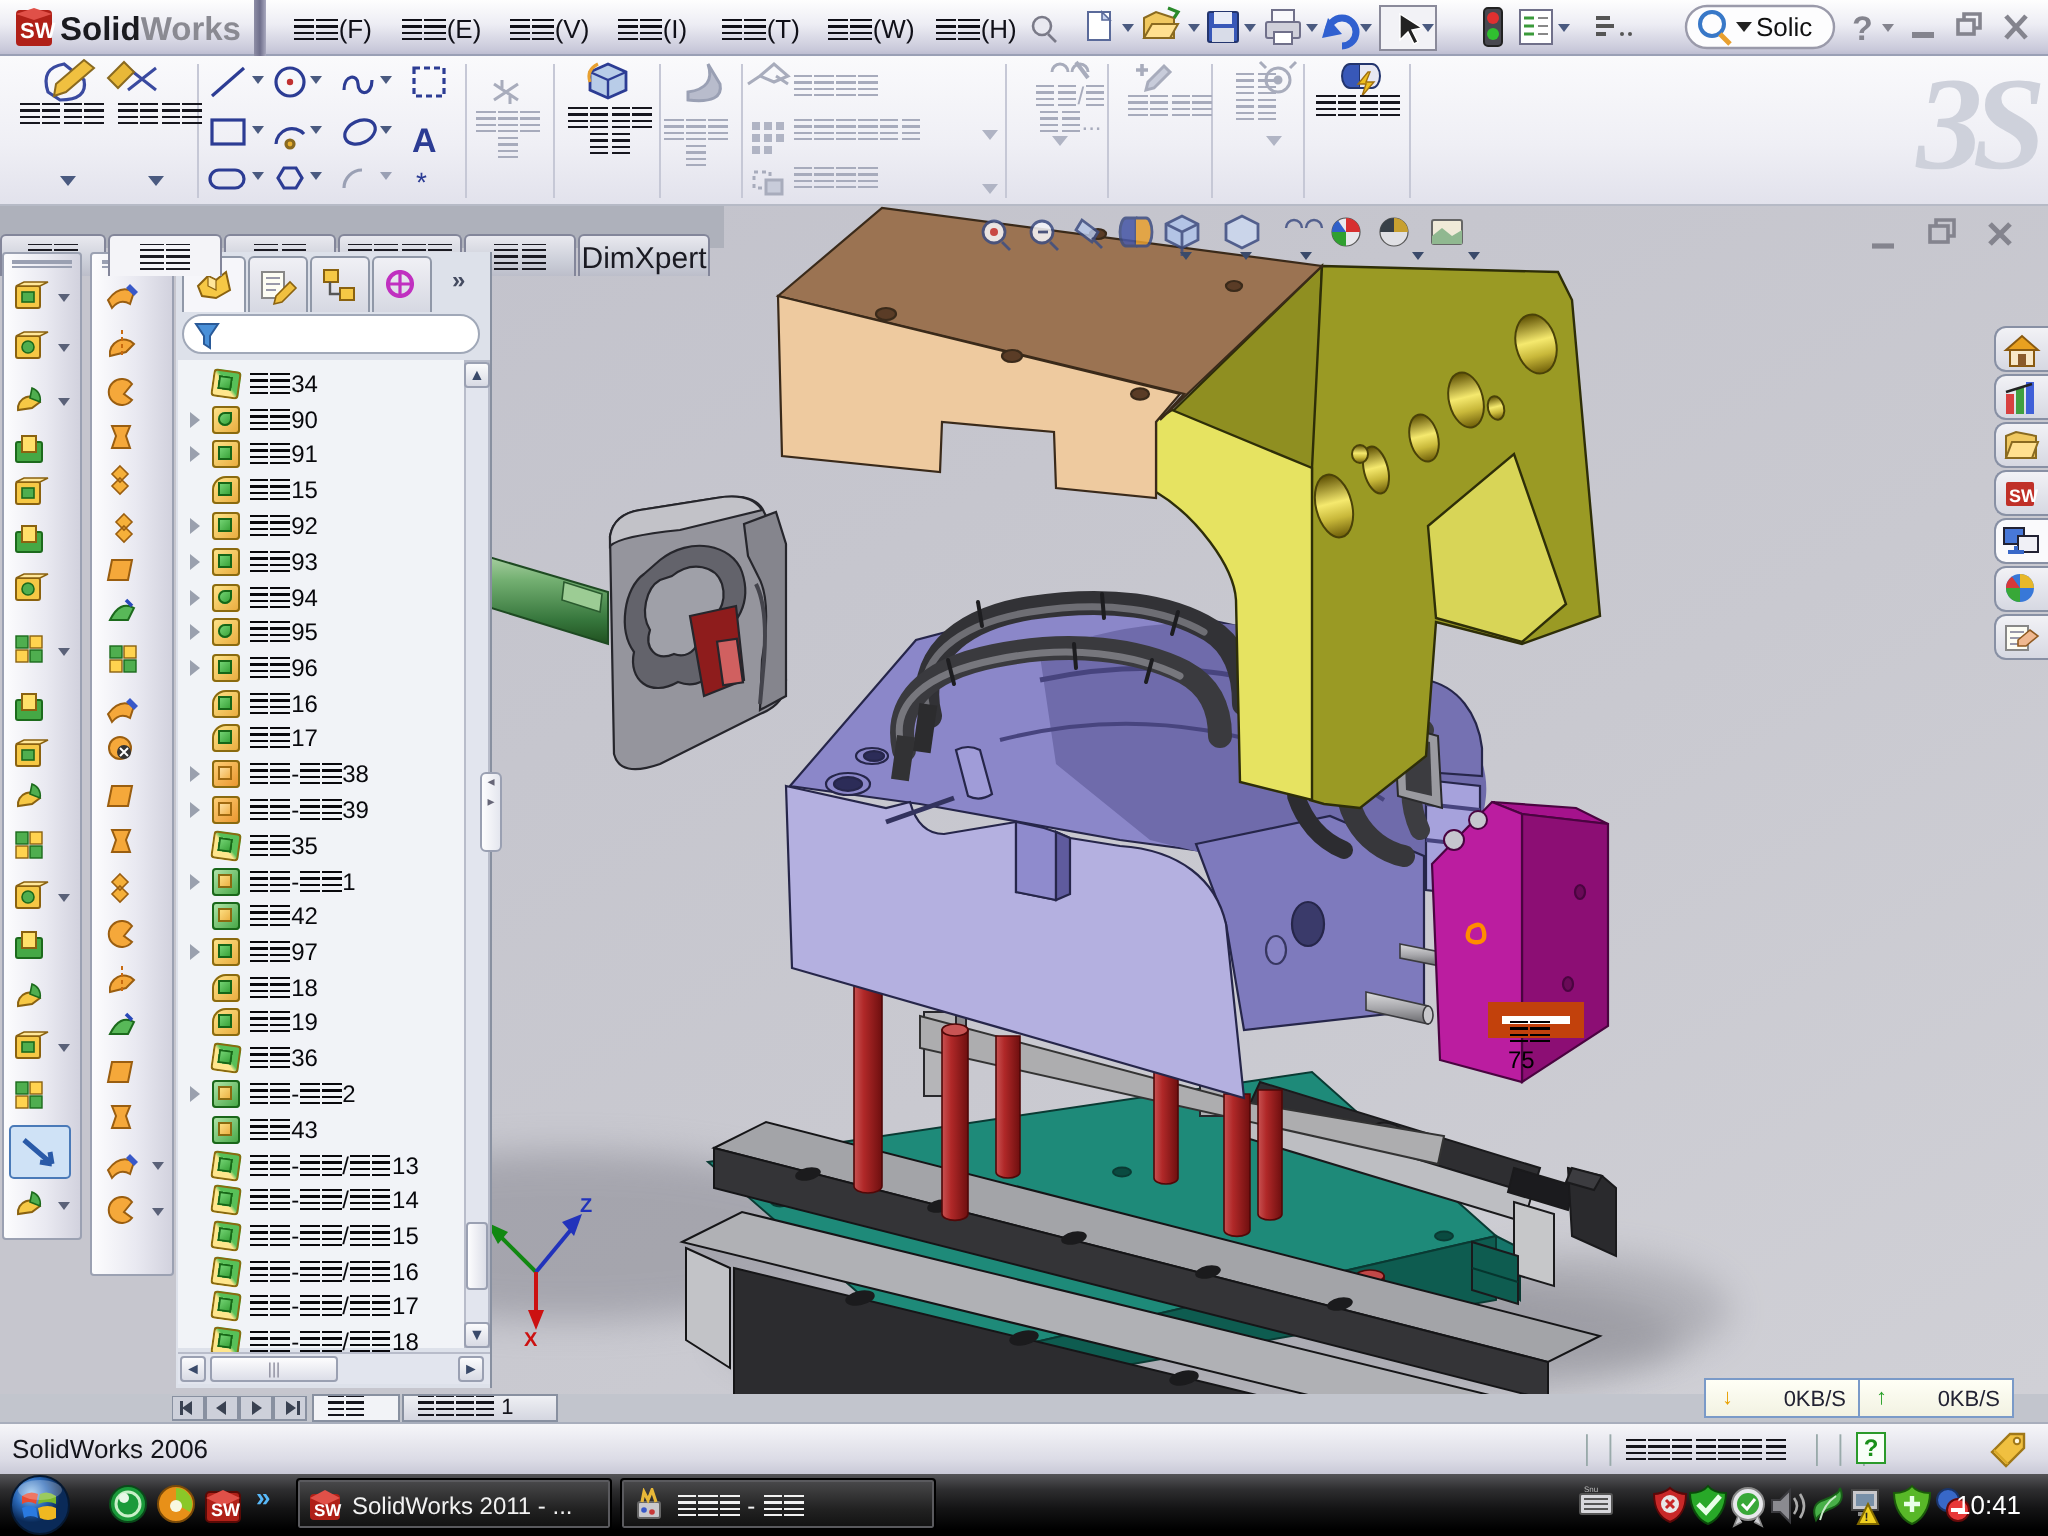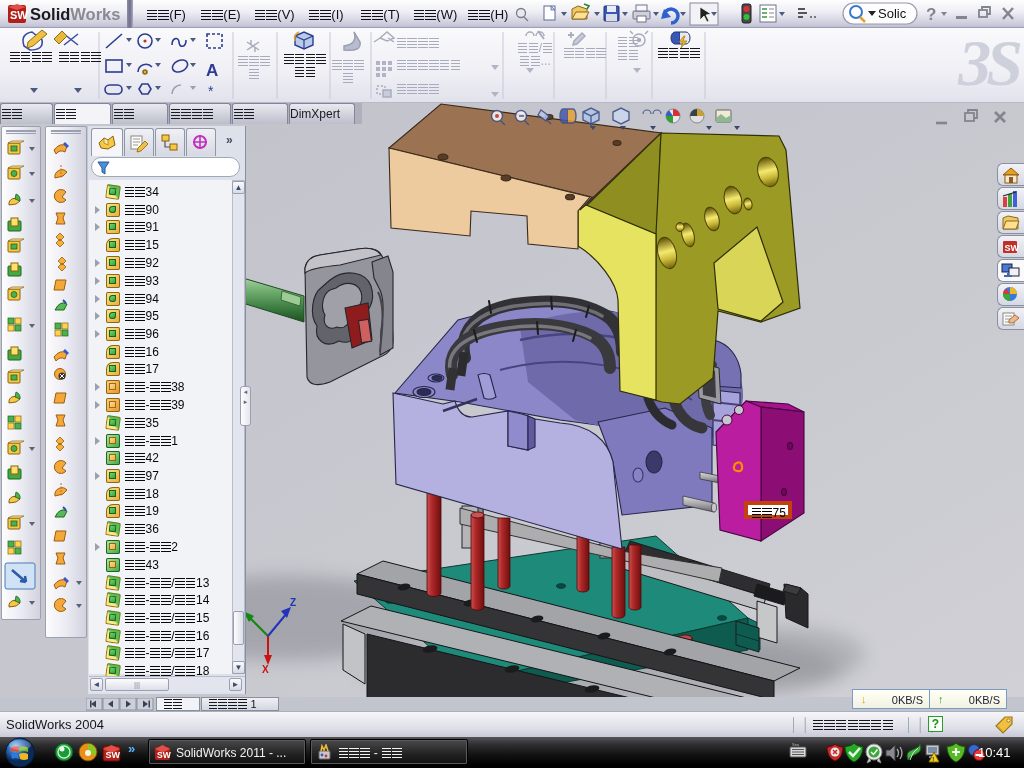--- a/index.html
+++ b/index.html
@@ -11,21 +11,21 @@
 #lsep{left:127px;top:0;width:6px;height:28px;background:linear-gradient(90deg,#8d8da5,#6f6f8c 50%,#a9a9bf)}
 .mi{position:absolute;top:7px;font-size:13px;color:#101018}
 #ticons{left:512px;top:0;width:512px;height:28px}
 
 #cmd{left:0;top:28px;width:1024px;height:75px;background:linear-gradient(#FAFAFC,#EFEFF5 60%,#E2E2EC);border-bottom:1px solid #b6bac6}
 .cl{position:absolute;font-size:12px;line-height:13px;text-align:center;color:#16161e;letter-spacing:0}
 .gray{color:#a7abbc}
 #wm{right:6px;top:4px;font-size:66px;line-height:62px;font-style:italic;font-weight:bold;color:#ced1db;letter-spacing:-5px;font-family:Liberation Serif, serif}
 
 #tabs{left:0;top:103px;width:362px;height:21px;background:#aeb1bb}
-.tab{position:absolute;top:0;height:21px;border:1px solid #83869a;border-bottom:none;border-radius:3px 3px 0 0;background:linear-gradient(#e9e9ef,#cdd0da 60%,#bcbeca);font-size:12px;color:#1a1a22;padding-top:3px}
+.tab{position:absolute;top:14px;height:21px;border:1px solid #83869a;border-bottom:none;border-radius:3px 3px 0 0;background:linear-gradient(#e9e9ef,#cdd0da 60%,#bcbeca);font-size:15px;color:#1a1a22;text-align:center;padding-top:3px}
 .tab.on{background:#f4f4f8;height:21px;z-index:2}
 
 #vp{left:246px;top:103px;width:778px;height:594px;background:linear-gradient(150deg,#c3c3cc,#c9c9d0 55%,#d0d0d6)}
 #scene{left:0;top:103px;width:1024px;height:594px}
 
 .vtb{background:linear-gradient(90deg,#fdfdfe,#e9e9f1 55%,#d2d2de);border:1px solid #9ba1b2;border-radius:2px}
 #vtb1{left:1px;top:126px;width:40px;height:494px}
 #vtb2{left:45px;top:126px;width:42px;height:512px}
 
 #fm{left:88px;top:126px;width:158px;height:568px;background:#dde1ea;border-right:1px solid #8890a0}
@@ -306,21 +306,21 @@
 <path d="M590,126 l3,4 3,-4 Z M620,126 l3,4 3,-4 Z M650,126 l3,4 3,-4 Z M706,126 l3,4 3,-4 Z M734,126 l3,4 3,-4 Z" fill="#3a4a6a"></path>
 </g>
 
 <g stroke="#84848e" stroke-width="2.6" fill="none">
 <line x1="936" y1="123" x2="947" y2="123"></line>
 <rect x="965" y="113" width="9" height="8" stroke-width="1.8"></rect>
         <path d="M968,113 v-3 h9 v8 h-3" stroke-width="1.8"></path>
 <path d="M995,112 l10,10 M1005,112 l-10,10"></path>
 </g>
 </svg>
-<div class="abs" style="left:744px;top:501px;width:48px;height:18px;background:#fff;border:4px solid #c2410c;font-size:12px;color:#000;padding:1px 0 0 3px;z-index:5"><b class="z"></b><b class="z"></b>75</div>
+<div class="abs" style="left:744px;top:501px;width:48px;height:18px;background:#fff;border:7px solid #c2410c;font-size:12px;color:#000;padding:1px 0 0 3px;z-index:5"><b class="z"></b><b class="z"></b>75</div>
 
 <div class="abs" id="title">
   <svg class="abs" id="logo" viewBox="0 0 120 22">
     <g>
           <rect x="1" y="2" width="18" height="18" rx="2" fill="#b02018"></rect>
           <path d="M1 4 L10 1 L19 4 L10 7 Z" fill="#e05048"></path>
           <text x="3" y="16" font-size="11" font-weight="bold" fill="#fff">SW</text>
         </g>
     <text x="23" y="17" font-size="16.5" font-weight="bold" fill="#1a1a1f">Solid<tspan fill="#8a8a92">Works</tspan></text>
   </svg>
@@ -929,21 +929,21 @@
 <div class="net" style="left:852px;top:689px;width:78px">
       <span style="color:#e8a000;font-weight:bold;position:absolute;left:8px;top:3px">↓</span>
       <span style="position:absolute;right:6px;top:4px">0KB/S</span>
     </div>
 <div class="net" style="left:929px;top:689px;width:78px">
       <span style="color:#28a028;font-weight:bold;position:absolute;left:8px;top:3px">↑</span>
       <span style="position:absolute;right:6px;top:4px">0KB/S</span>
     </div>
 
 <div class="abs" id="status">
-  <span class="abs" style="left:6px;top:5px">SolidWorks 2004</span>
+  <span class="abs" style="left:6px;top:5px">SolidWorks 2006</span>
   <span class="abs" style="left:790px;top:5px;color:#9aa">│ │</span>
   <span class="abs" style="left:812px;top:5px"><b class="z"></b><b class="z"></b><b class="z"></b><b class="z"></b><b class="z"></b><b class="z"></b><b class="z"></b></span>
   <span class="abs" style="left:905px;top:5px;color:#9aa">│ │ │</span>
   <span class="abs" style="left:928px;top:4px;width:15px;height:16px;background:#f8fff8;border:1px solid #2a9a2a;color:#189018;font-weight:bold;font-size:12px;text-align:center">?</span>
   <svg class="abs" style="left:993px;top:2px;width:22px;height:22px" viewBox="0 0 22 22">
         <path d="M3 12 L12 3 L19 3 L19 10 L10 19 Z" fill="#f0c040" stroke="#a07818" stroke-width="1.2"></path>
         <circle cx="15.5" cy="6.5" r="1.6" fill="#fff8e0" stroke="#a07818"></circle>
         <path d="M4 11 L11 18" stroke="#d8a828" stroke-width="1"></path>
       </svg>
 </div>

